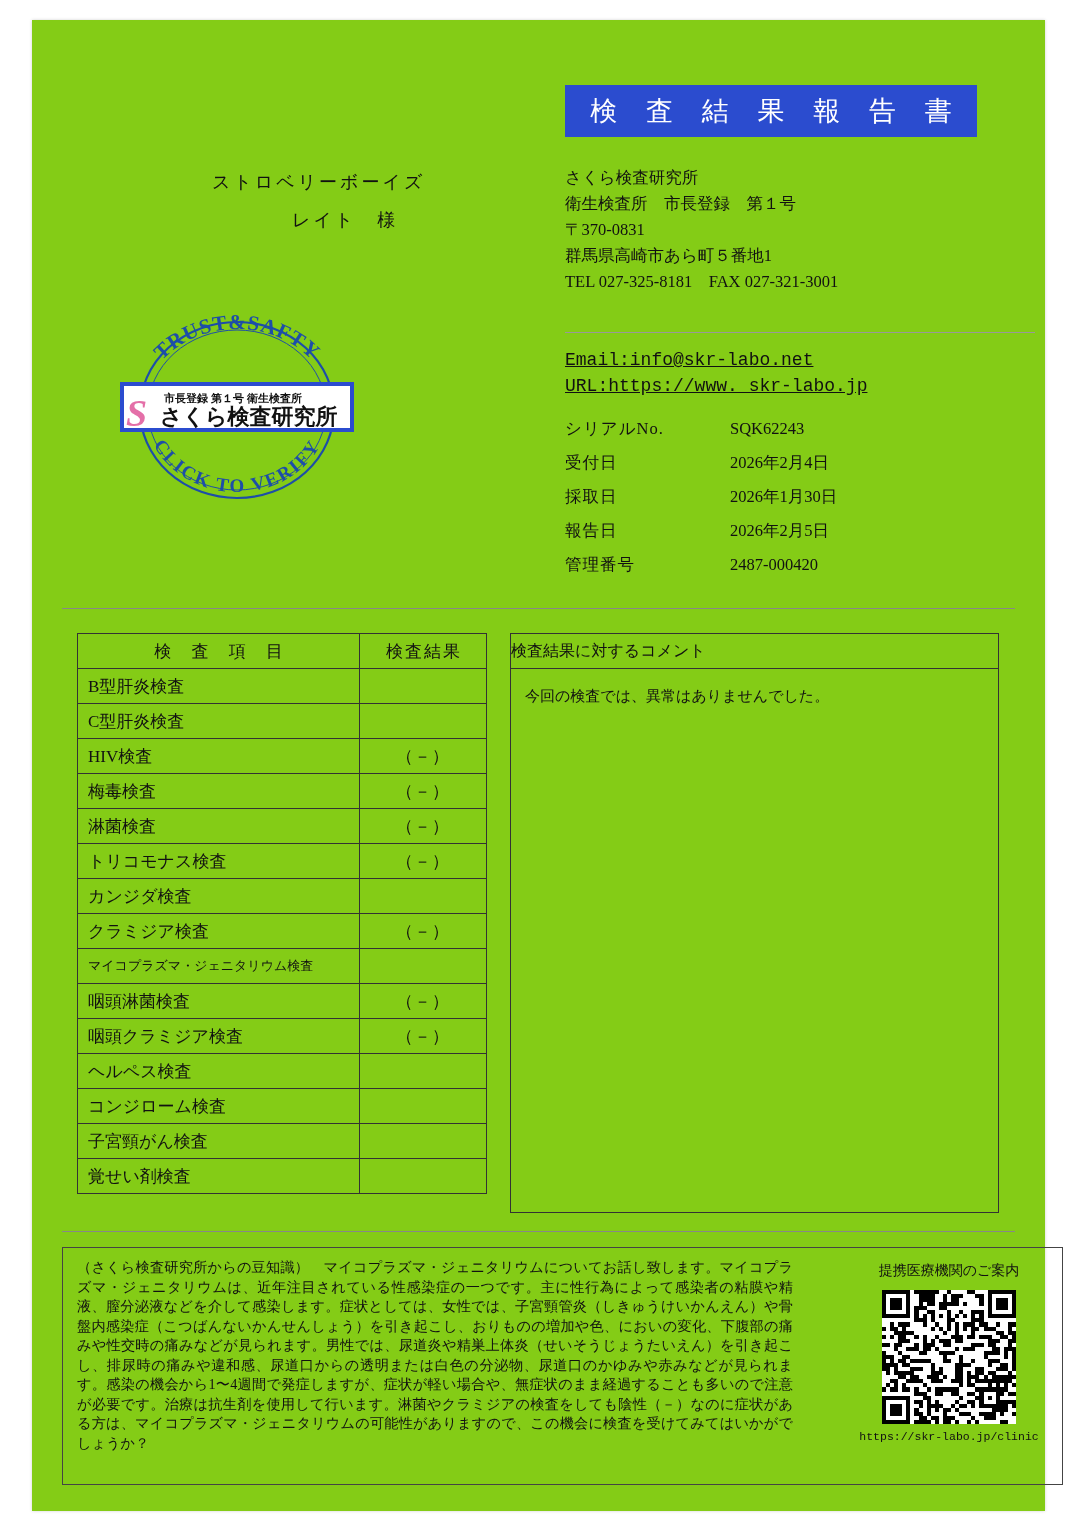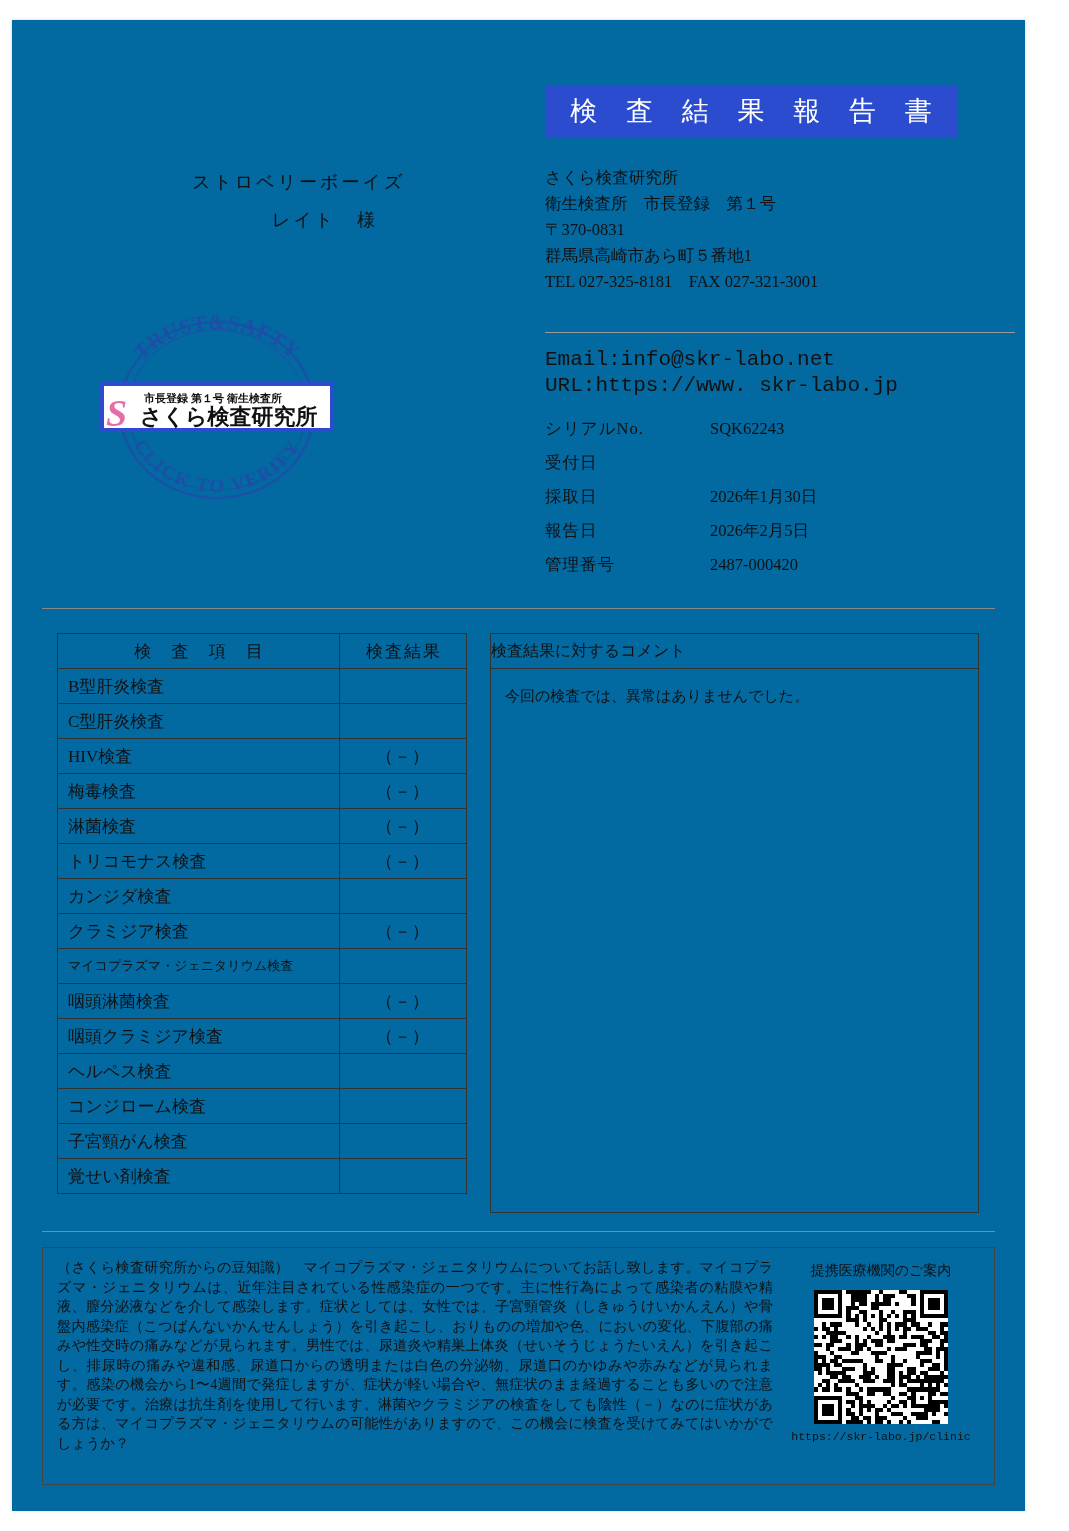--- a/index.html
+++ b/index.html
@@ -11,25 +11,25 @@
   .page {
     position: relative;
     width: 1069px;
     height: 1531px;
     margin: 0 auto;
     background: #ffffff;
     overflow: hidden;
   }
   .sheet {
     position: absolute;
-    left: 12px;
+    left: 32px;
     top: 20px;
     width: 1013px;
     height: 1491px;
-    background: #0369a1;
+    background: #84cc16;
     box-shadow: 0 0 3px rgba(0,0,0,0.18);
   }
 
   
   .title-banner {
     position: absolute;
     left: 533px;
     top: 65px;
     width: 412px;
     height: 52px;
@@ -82,24 +82,25 @@
     top: 312px;
     width: 470px;
     height: 1px;
     background: #999;
   }
   .contact-info {
     position: absolute;
     left: 533px;
     top: 327px;
     width: 470px;
-    font-size: 21px;
+    font-size: 18px;
     line-height: 26px;
     color: #111;
     font-family: "Liberation Mono", monospace;
+    text-decoration: underline;
   }
   .meta-table {
     position: absolute;
     left: 533px;
     top: 392px;
     width: 470px;
     font-size: 16.5px;
     color: #111;
   }
   .meta-row { display: flex; height: 34px; align-items: center; }
@@ -174,20 +175,21 @@
     height: 1px;
     background: #888;
   }
   .footer-box {
     position: absolute;
     left: 30px;
     top: 1227px;
     width: 951px;
     height: 236px;
     border: 1px solid #444;
+    padding-left: 48px;
   }
   .trivia {
     position: absolute;
     left: 14px;
     top: 10px;
     width: 716px;
     font-size: 14.2px;
     line-height: 19.5px;
     color: #111;
     text-align: justify;
@@ -260,20 +262,21 @@
       <div>URL:https://www. skr-labo.jp</div>
     </div>
 
     <div class="meta-table">
       <div class="meta-row">
         <span class="meta-key">シリアルNo.</span>
         <span class="meta-val">SQK62243</span>
       </div>
       <div class="meta-row">
         <span class="meta-key">受付日</span>
+        <span class="meta-val">2026年2月4日</span>
       </div>
       <div class="meta-row">
         <span class="meta-key">採取日</span>
         <span class="meta-val">2026年1月30日</span>
       </div>
       <div class="meta-row">
         <span class="meta-key">報告日</span>
         <span class="meta-val">2026年2月5日</span>
       </div>
       <div class="meta-row">

